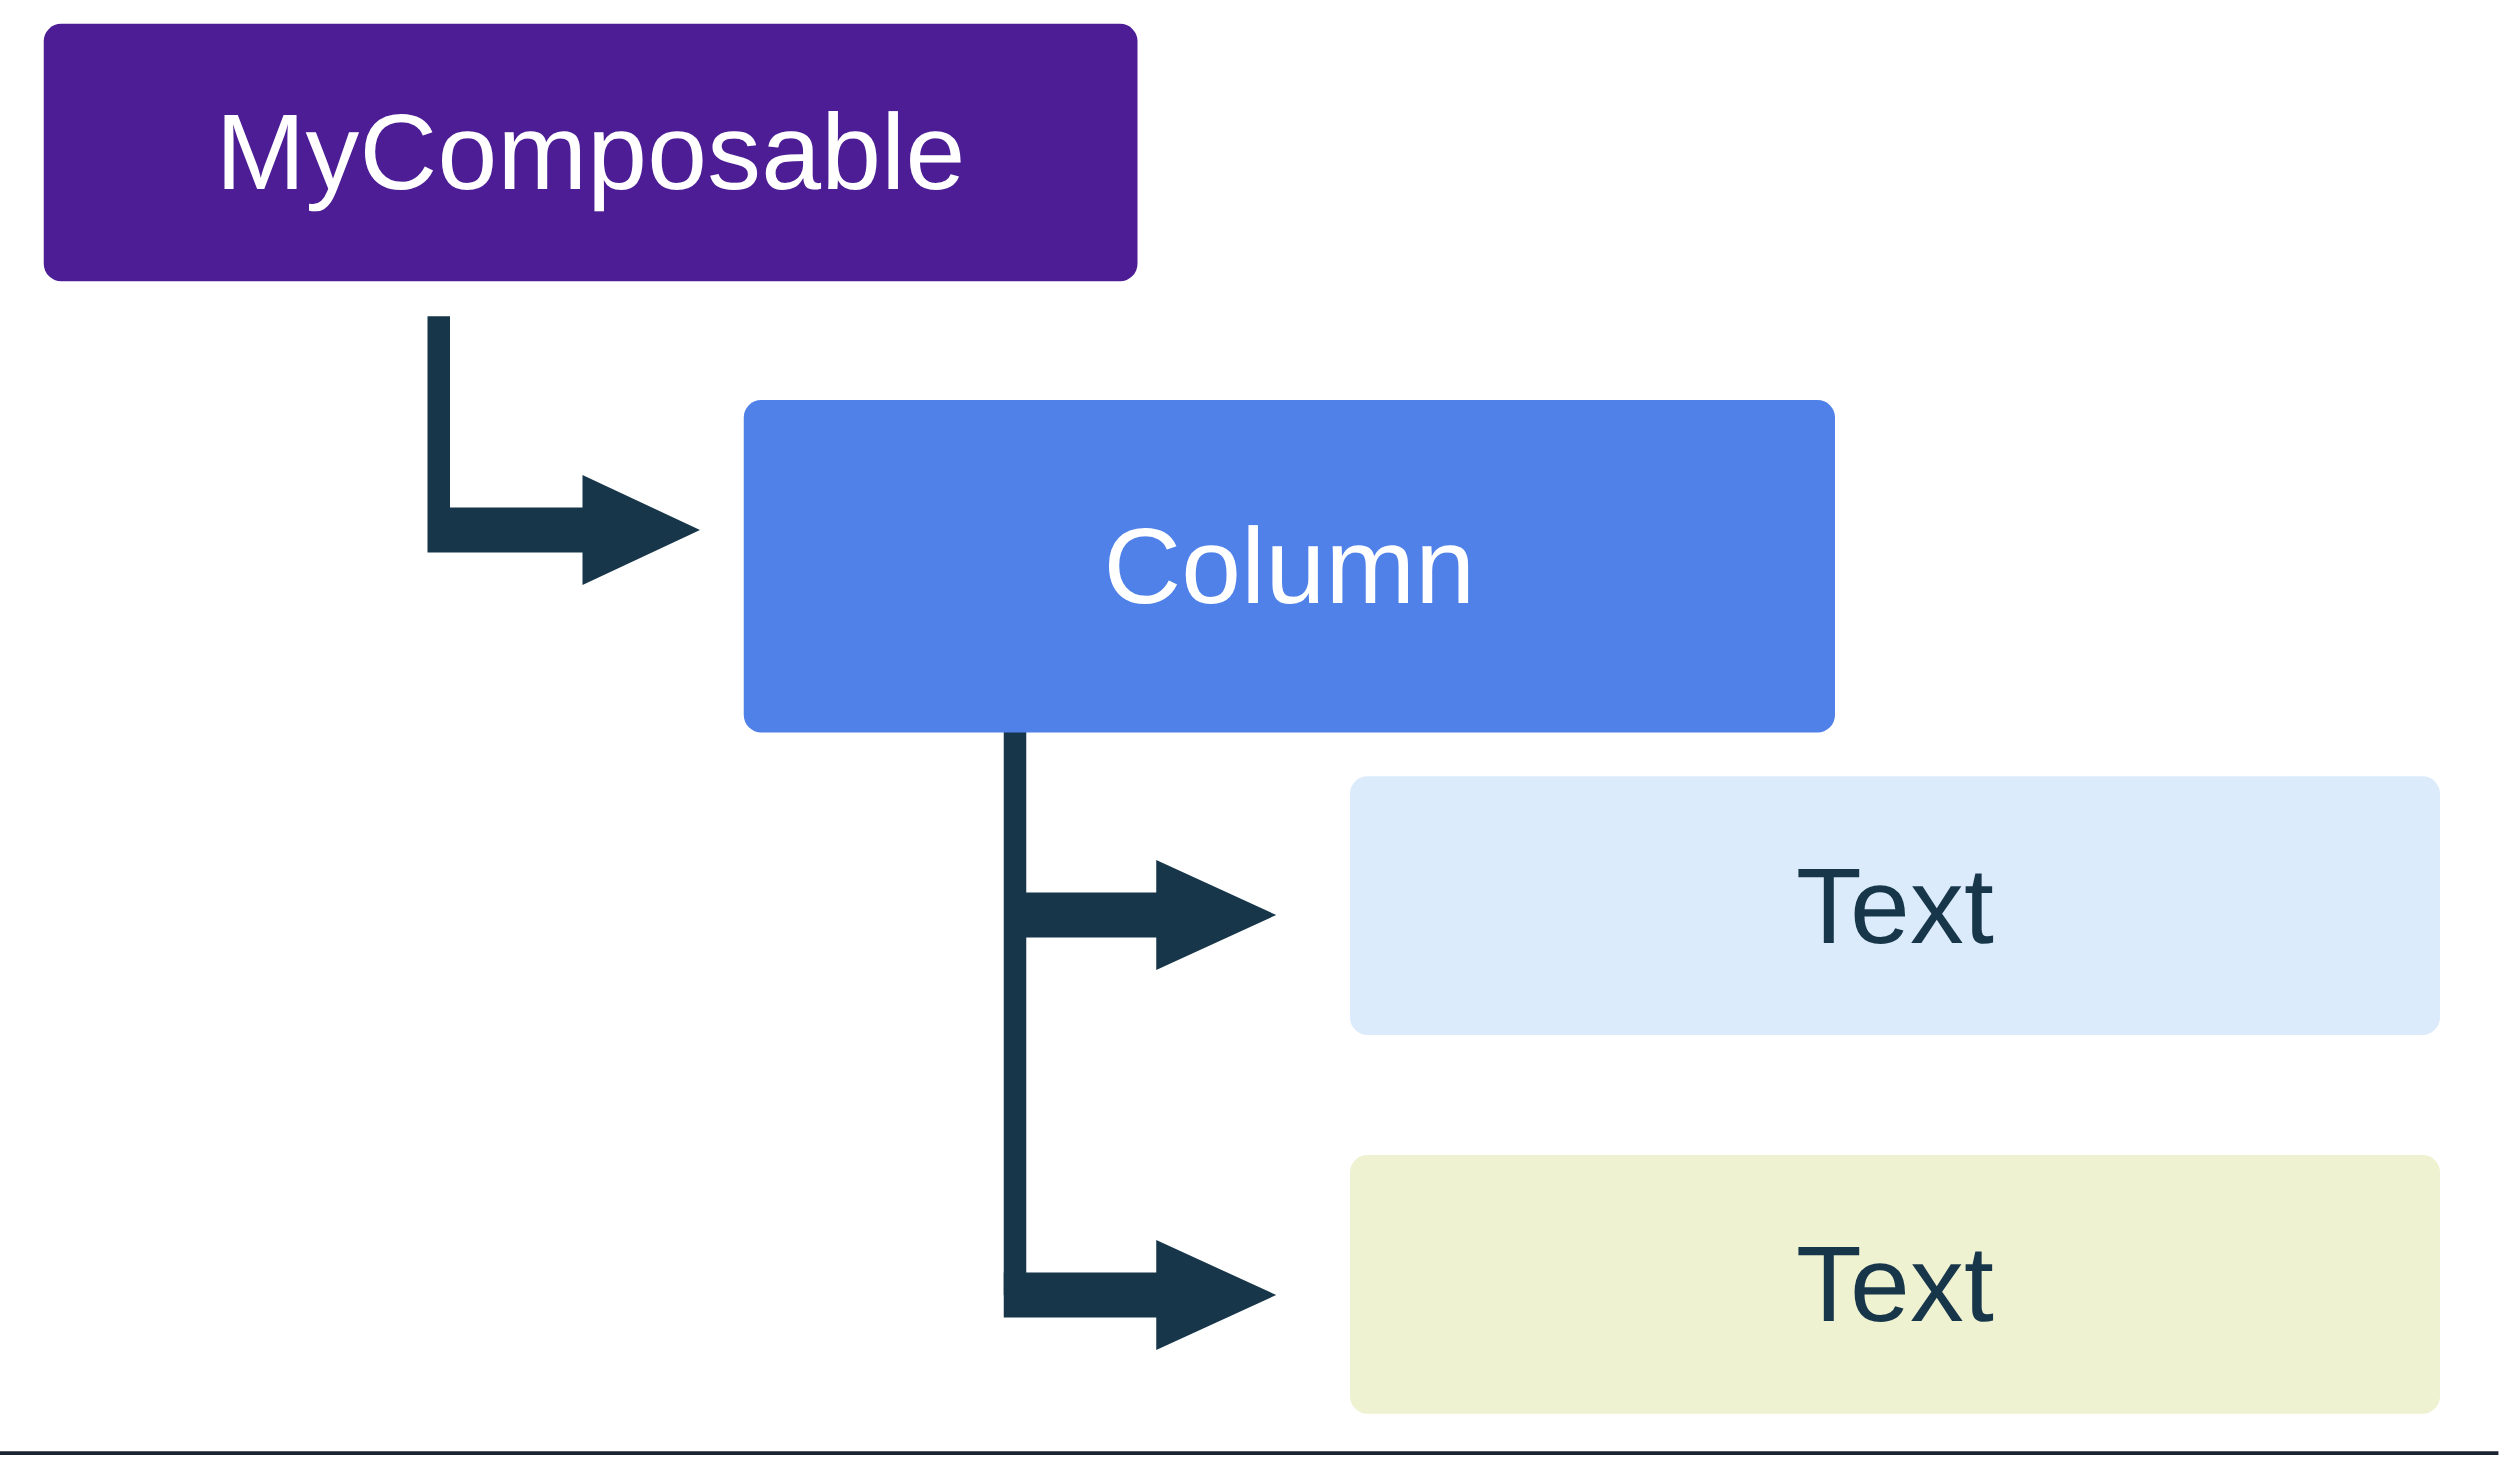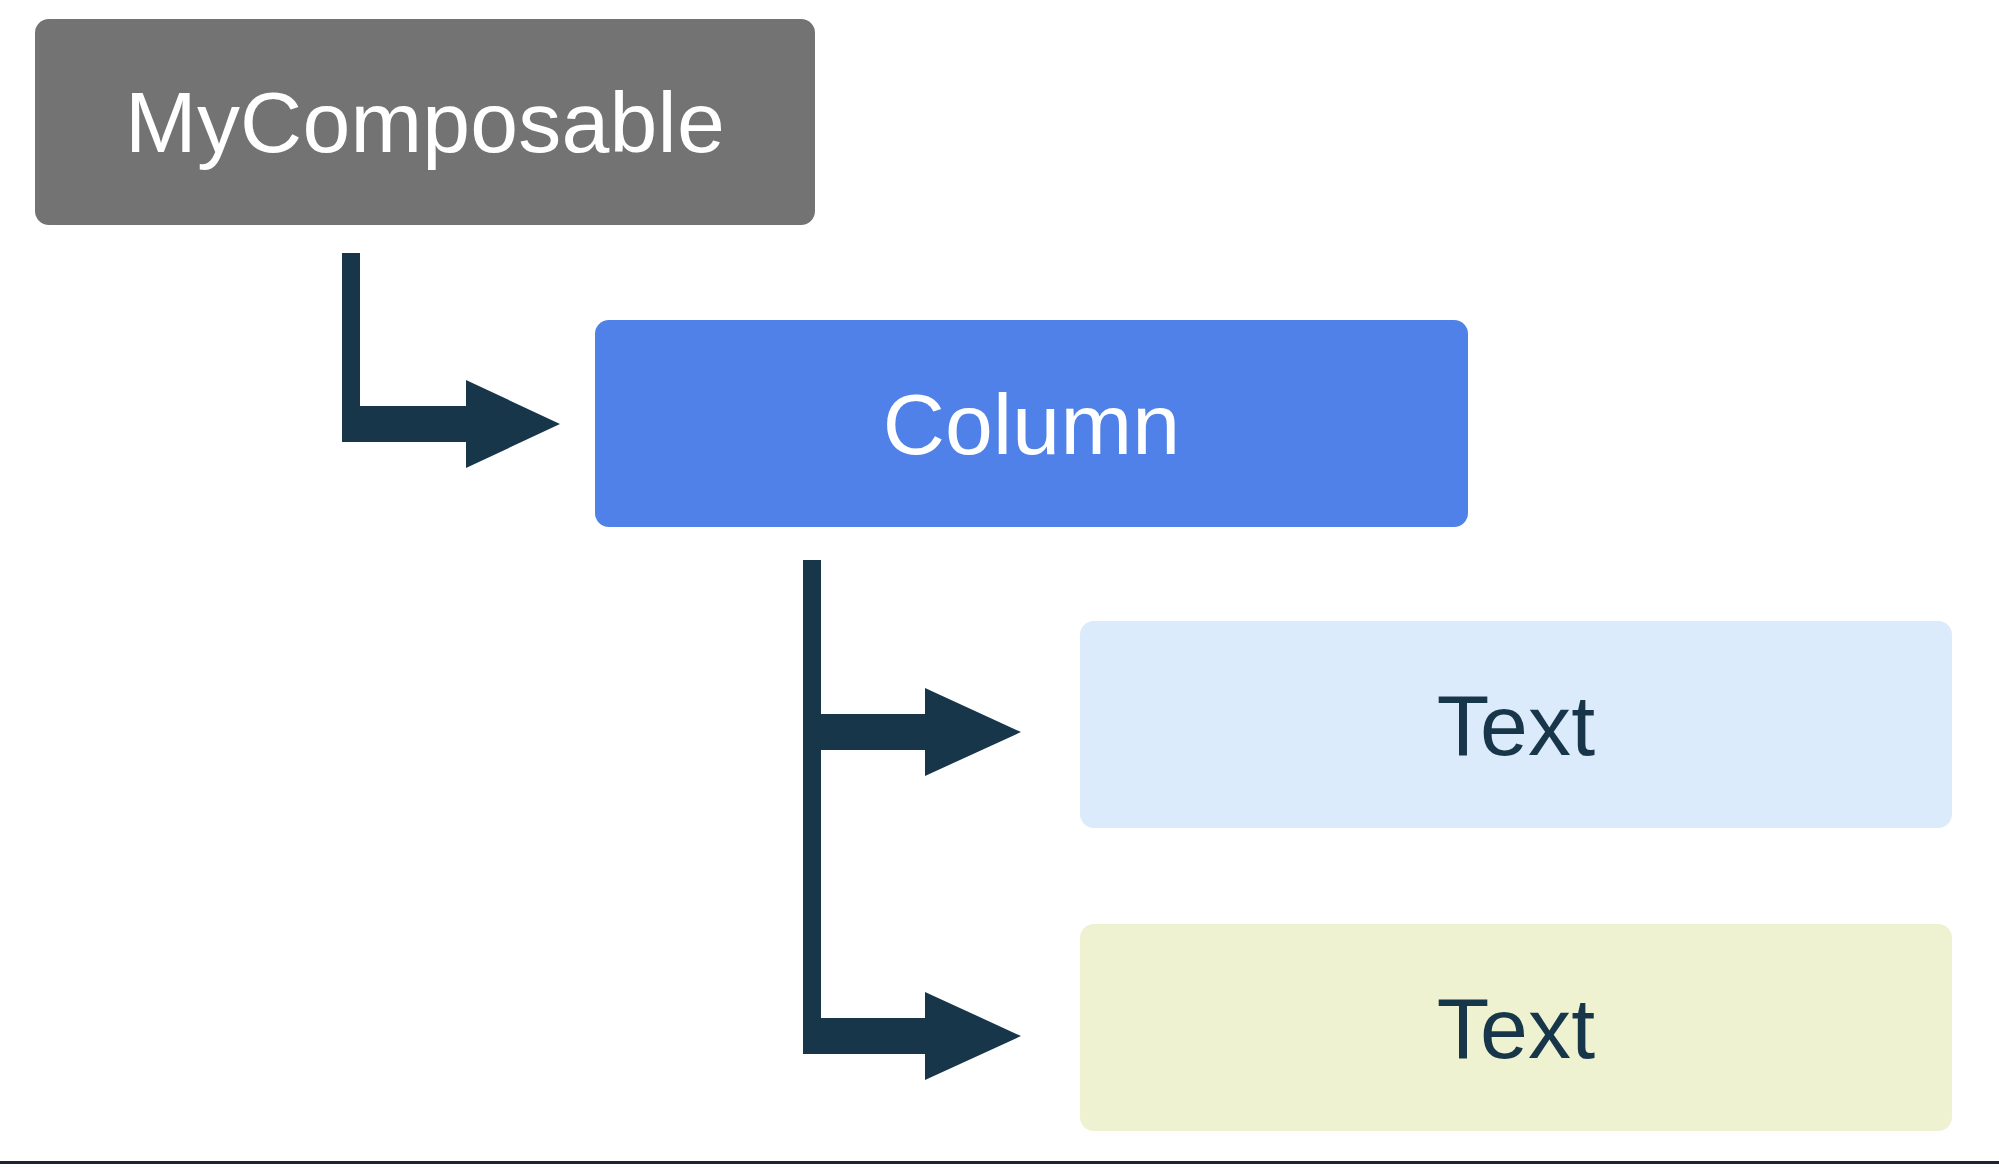--- a/index.html
+++ b/index.html
@@ -29,35 +29,35 @@
   .node-label {
     font-weight: 400;
     letter-spacing: 0.2px;
     line-height: 1;
   }
 
   
   #node-root {
     left: 35px;
     top: 19px;
-    width: 780px;
+    width: 875px;
     height: 206px;
-    background: #737373;
+    background: #4c1d95;
   }
   #node-root .node-label {
     color: #ffffff;
     font-size: 86px;
   }
 
   
   #node-column {
     left: 595px;
     top: 320px;
     width: 873px;
-    height: 207px;
+    height: 266px;
     background: #4f81e8;
   }
   #node-column .node-label {
     color: #ffffff;
     font-size: 86px;
   }
 
   
   #node-text-1 {
     left: 1080px;

